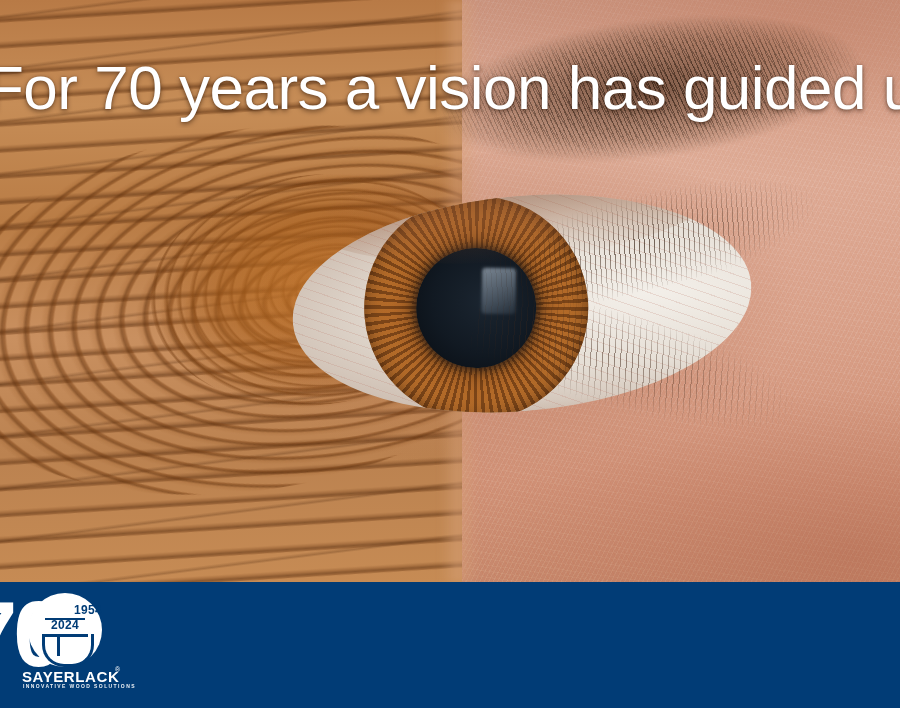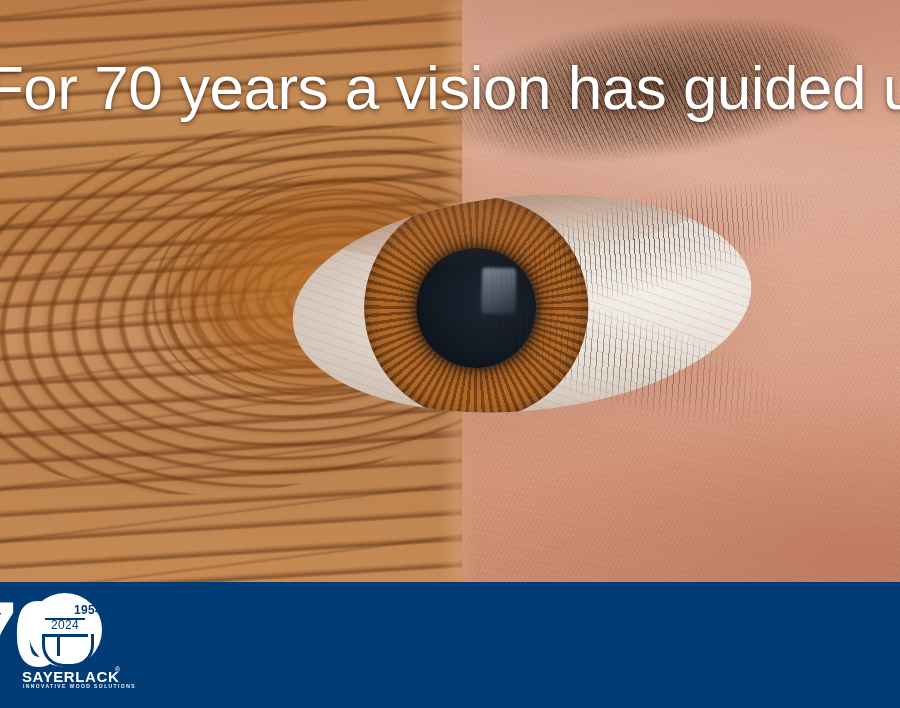--- a/index.html
+++ b/index.html
@@ -235,21 +235,21 @@
     position:absolute;left:0;top:11px;width:74px;
     text-align:right;color:#013c76;
     font-size:12px;font-weight:700;line-height:13px;letter-spacing:.3px;
   }
   .emblem-rule{
     position:absolute;left:17px;top:25px;width:40px;height:2px;background:#013c76;
   }
   .emblem-year2{
     position:absolute;left:0;top:26px;width:74px;
     text-align:center;color:#013c76;
-    font-size:12px;font-weight:400;line-height:13px;letter-spacing:.3px;
+    font-size:12px;font-weight:700;line-height:13px;letter-spacing:.3px;
   }
   
   .emblem-mark{
     position:absolute;left:14px;top:41px;width:46px;height:30px;
     border:3px solid #013c76;border-top:none;
     border-radius:0 0 22px 22px;
   }
   .emblem-mark-stem{
     position:absolute;left:29px;top:41px;width:3px;height:22px;background:#013c76;
   }

